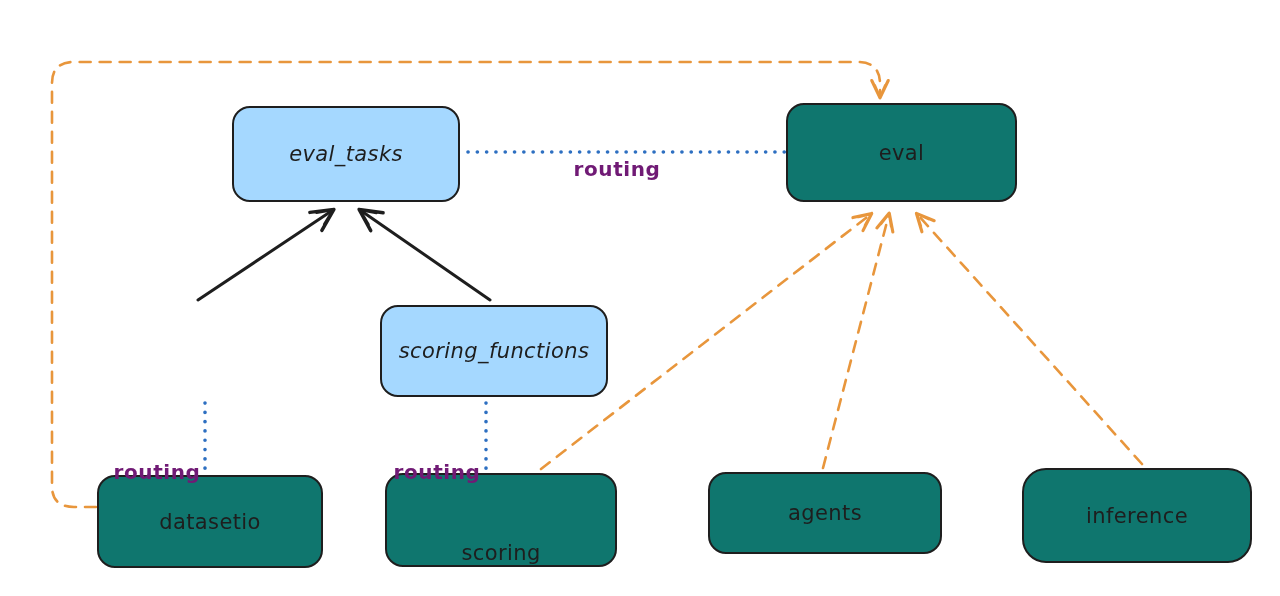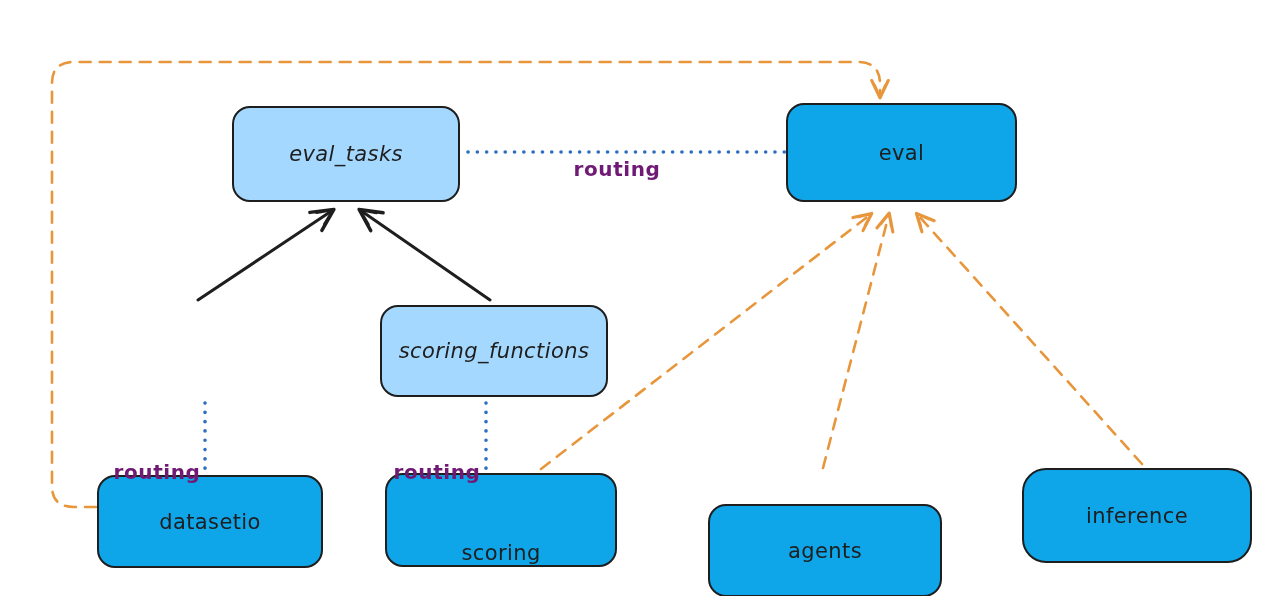--- a/index.html
+++ b/index.html
@@ -15,38 +15,38 @@
     position:absolute;
     display:flex;align-items:center;justify-content:center;
     border:2.5px solid #1e1e1e;
     border-radius:18px;
     font-size:21px;
     color:#1e1e1e;
     letter-spacing:0.4px;
     box-sizing:border-box;
   }
   .node.blue{background:#a5d8ff;font-style:italic;}
-  .node.green{background:#0ea5e9;}
+  .node.green{background:#0f766e;}
   .edge-label{
     position:absolute;
     font-size:20px;
     font-weight:700;
     color:#701a75;
     text-align:center;
     letter-spacing:0.6px;
     margin-top:44px;
   }
   
   #n-eval-tasks{left:232px;top:106px;width:228px;height:96px;}
   #n-eval{left:786px;top:103px;width:231px;height:99px;}
   #n-datasets{left:98px;top:305px;width:230px;height:93px;}
   #n-scoring-functions{left:380px;top:305px;width:228px;height:92px;}
   #n-datasetio{left:97px;top:475px;width:226px;height:93px;}
   #n-scoring{left:385px;top:473px;width:232px;height:94px;align-items:flex-end;}
-  #n-agents{left:708px;top:472px;width:234px;height:93px;margin-top:32px;}
+  #n-agents{left:708px;top:472px;width:234px;height:82px;}
   #n-inference{left:1022px;top:468px;width:230px;height:95px;border-radius:24px;}
   #lbl-routing-top{left:557px;top:113px;width:120px;}
   #lbl-routing-datasets{left:107px;top:416px;width:100px;}
   #lbl-routing-scoring{left:387px;top:416px;width:100px;}
 </style>
 </head>
 <body>
 
 <div id="canvas">
 

